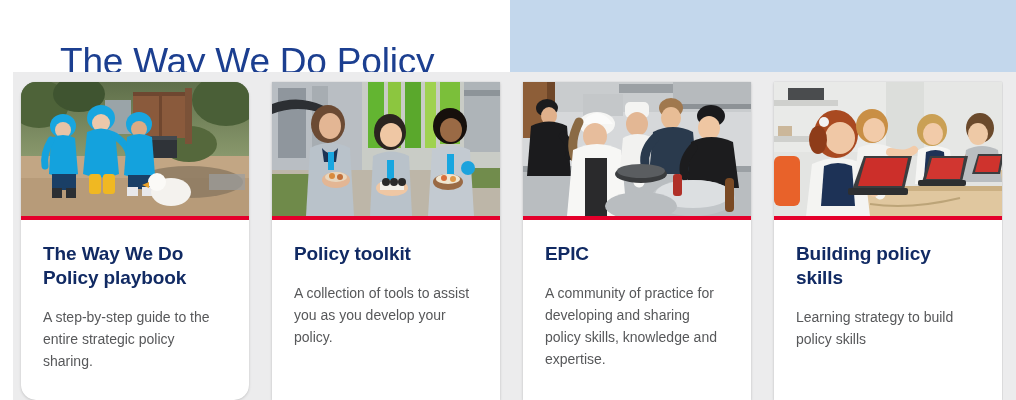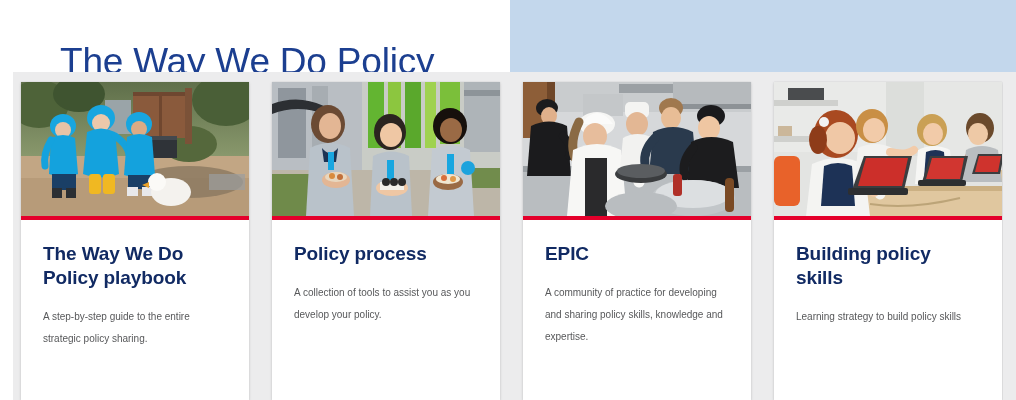--- a/index.html
+++ b/index.html
@@ -69,21 +69,21 @@
 
   .card {
     position: absolute;
     top: 10px;
     width: 228px;
     height: 318px;
     background: #ffffff;
     box-shadow: 0 1px 3px rgba(0,0,0,0.14), 0 0 1px rgba(0,0,0,0.12);
     overflow: hidden;
   }
-  .card-1 { left: 21px;  }
+  .card-1 { left: 21px; border-radius: 15px;  }
   .card-2 { left: 272px; }
   .card-3 { left: 523px; }
   .card-4 { left: 774px; }
 
   .card-media {
     position: relative;
     width: 100%;
     height: 134px;
     overflow: hidden;
     background: #9aa3ab;
@@ -102,21 +102,21 @@
   .card-heading {
     margin: 0 0 16px 0;
     font-size: 19px;
     line-height: 24px;
     font-weight: 700;
     color: #112a63;
     letter-spacing: -0.1px;
   }
   .card-desc {
     margin: 0;
-    font-size: 10px;
+    font-size: 14px;
     line-height: 22px;
     font-weight: 400;
     color: #57585a;
   }
 
   .edge-fade {
     position: absolute;
     top: 0;
     right: 0;
     width: 13px;
@@ -266,21 +266,21 @@
             <circle cx="196" cy="86" r="7" fill="#1da3dd"></circle>
             <ellipse cx="176" cy="100" rx="15" ry="8" fill="#9a6a45"></ellipse>
             <ellipse cx="176" cy="97" rx="12" ry="5" fill="#f0e6d2"></ellipse>
             <circle cx="172" cy="96" r="3" fill="#d9703c"></circle>
             <circle cx="181" cy="97" r="3" fill="#e0994a"></circle>
           </g>
         </svg>
       </div>
       <div class="card-rule"></div>
       <div class="card-body">
-        <h2 class="card-heading">Policy process</h2>
+        <h2 class="card-heading">Policy toolkit</h2>
         <p class="card-desc">A collection of tools to assist you as you develop your policy.</p>
       </div>
     </div>
 
     <div class="card card-4">
       <div class="card-media">
         <svg viewBox="0 0 228 134" preserveAspectRatio="xMidYMid slice" aria-hidden="true">
           <rect x="0" y="0" width="228" height="134" fill="#e3e4e2"></rect>
           <rect x="0" y="0" width="228" height="70" fill="#e9eae8"></rect>
           <rect x="112" y="0" width="40" height="74" fill="#dcdedb"></rect>

